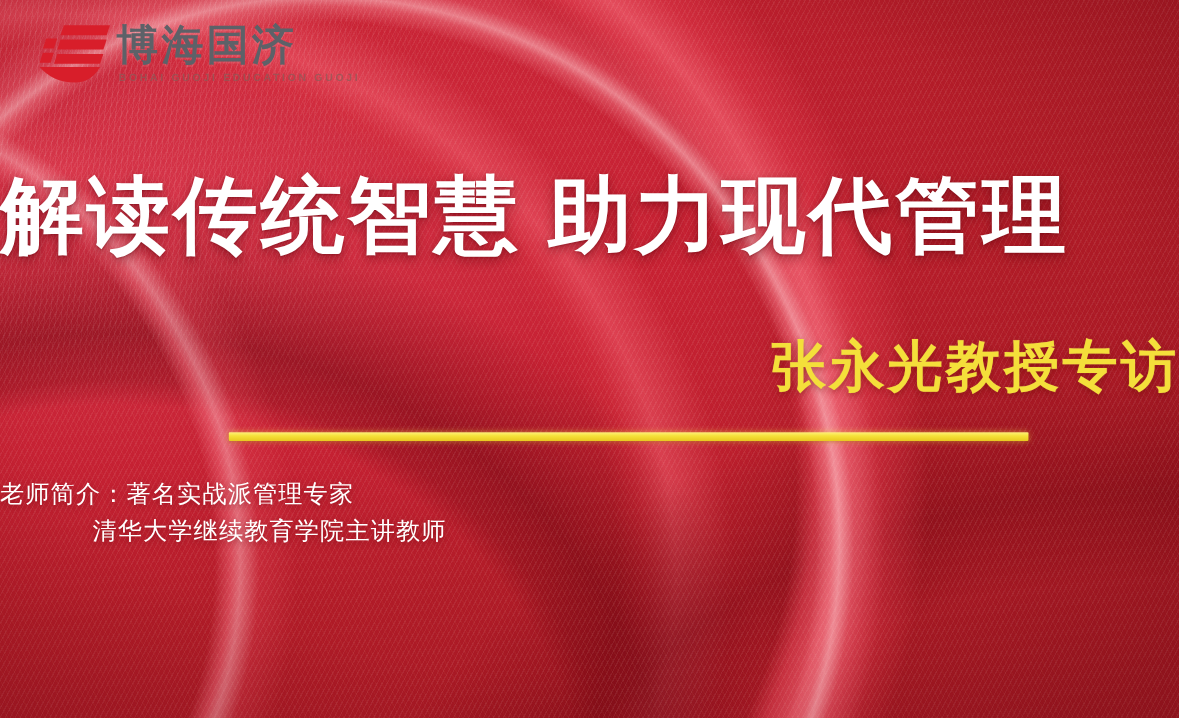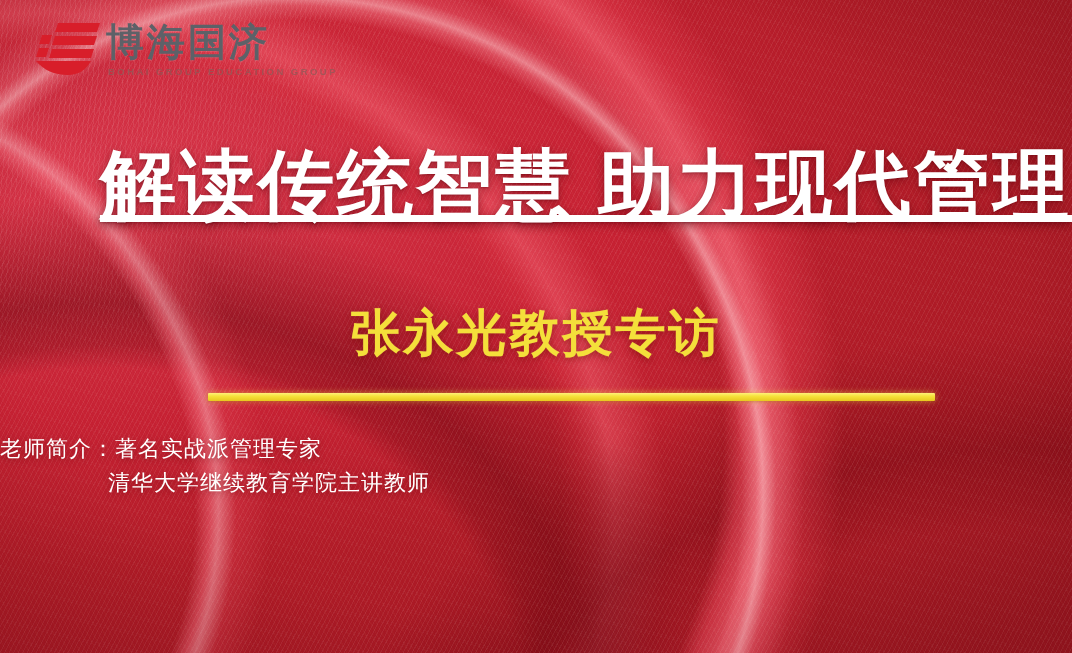--- a/index.html
+++ b/index.html
@@ -225,39 +225,38 @@
     margin-top: 4px;
     margin-left: 2px;
     white-space: nowrap;
   }
 
   
   .title-main {
     position: absolute;
     left: 0;
     right: 0;
-    top: 140px;
-    text-align: right;
+    top: 152px;
+    text-align: left;
     font-size: 76px;
     font-weight: 700;
     color: #ffffff;
     letter-spacing: 3px;
     line-height: 1.18;
     text-shadow: 0 3px 10px rgba(90,0,10,0.45), 0 1px 2px rgba(90,0,10,0.35);
     white-space: nowrap;
-    text-decoration: underline;
   }
 
   
   .title-sub {
     position: absolute;
     left: 0;
     right: 0;
     top: 305px;
-    text-align: center;
+    text-align: right;
     font-size: 50px;
     font-weight: 700;
     color: #f4df3a;
     letter-spacing: 3px;
     line-height: 1.15;
     text-shadow: 0 2px 7px rgba(110,10,0,0.55), 0 0 1px rgba(255,240,140,0.6);
     white-space: nowrap;
   }
 
   
@@ -282,21 +281,21 @@
     font-size: 22px;
     font-weight: 400;
     line-height: 1.55;
     letter-spacing: 1px;
     text-shadow: 0 2px 6px rgba(100,5,12,0.5);
   }
   .bio-line {
     white-space: nowrap;
   }
   .bio-line-2 {
-    padding-left: 108px;
+    padding-left: 84px;
   }
 </style>
 </head>
 <body>
 
 <div id="poster">
 
   <div class="bg-base"></div>
   <div class="bg-dark-sweep"></div>
 
@@ -320,21 +319,21 @@
           <path d="M27 18 L69 18 L66 27 L24 27 Z"></path>
           <path d="M24 31 L66 31 L63 40 L21 40 Z"></path>
           <path d="M14 17 L24 17 L21 26 L11 26 Z"></path>
           <path d="M11 30 L21 30 L18 39 L8 39 Z"></path>
           <path d="M8 43 L63 43 C58 52 50 57 40 57 C26 57 16 52 8 43 Z"></path>
         </g>
       </svg>
     </span>
     <span class="logo-text-wrap">
       <span class="logo-cn">博海国济</span>
-      <span class="logo-en">BOHAI GROUP EDUCATION GROUP</span>
+      <span class="logo-en">BOHAI GUOJI EDUCATION GUOJI</span>
     </span>
   </div>
 
   <div class="title-main">解读传统智慧 助力现代管理</div>
 
   <div class="title-sub">张永光教授专访</div>
 
   <div class="divider"></div>
 
   <div class="bio">

